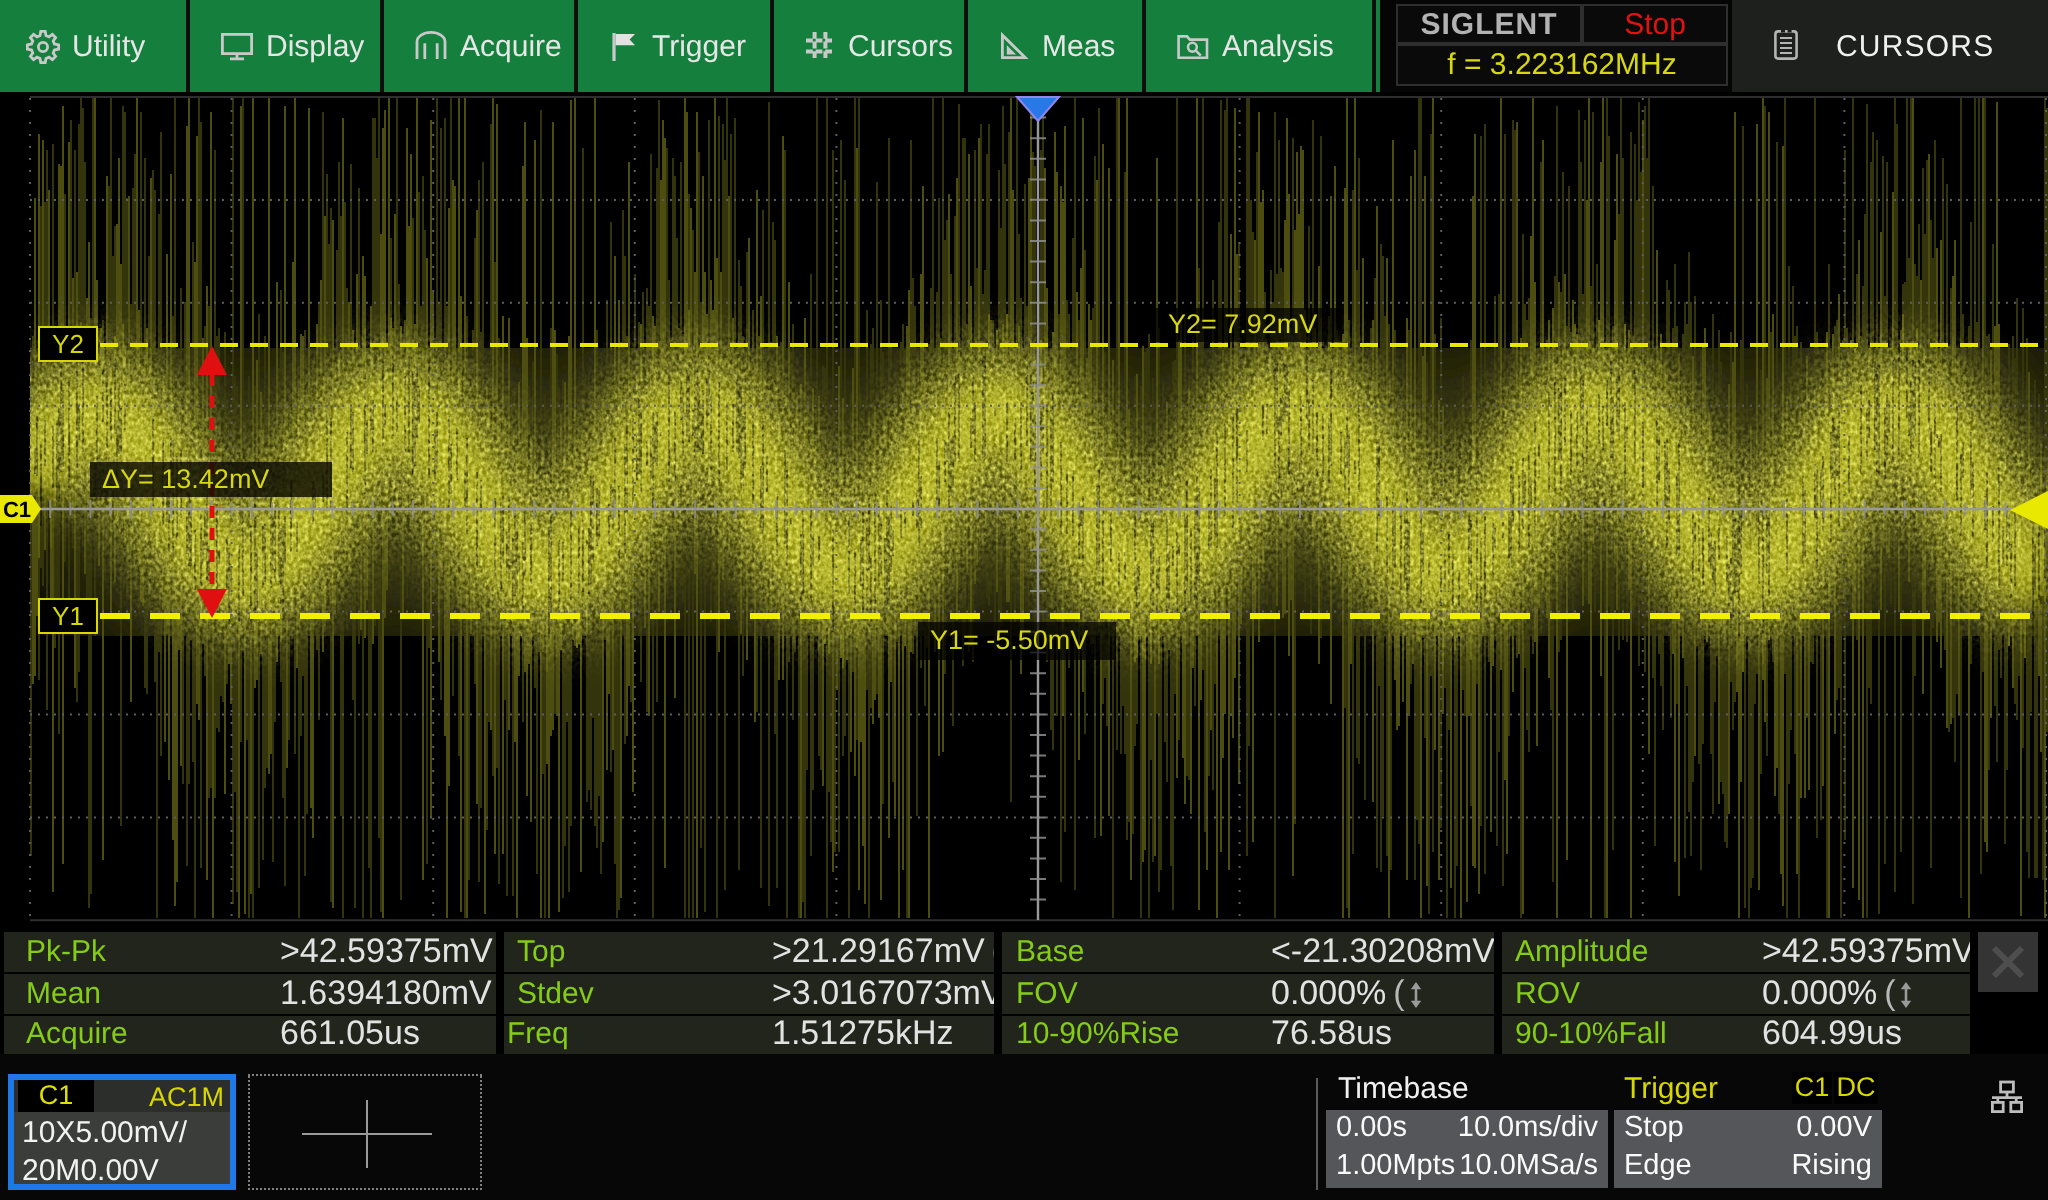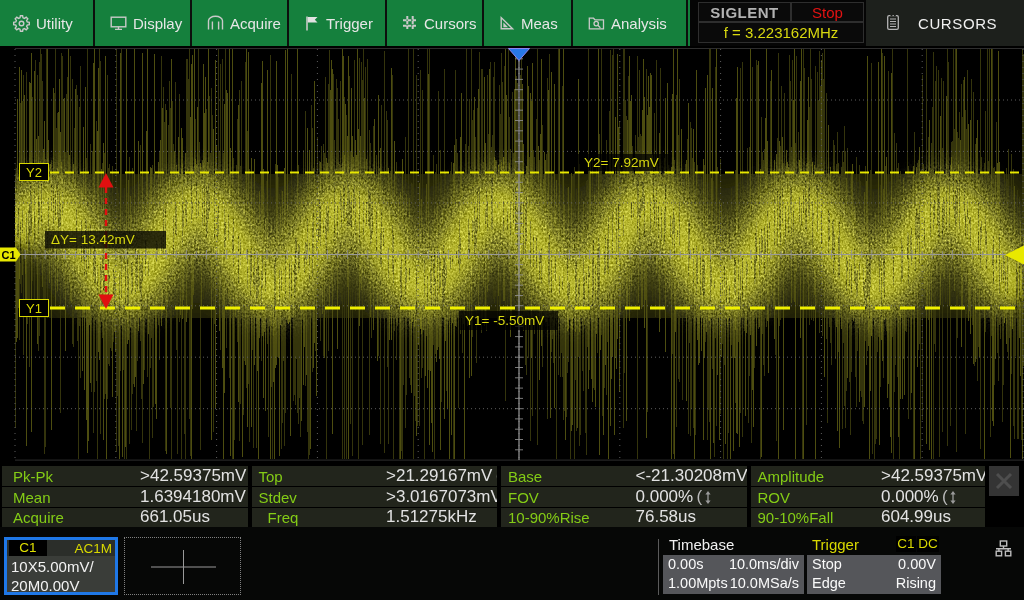--- a/index.html
+++ b/index.html
@@ -246,21 +246,21 @@
             </svg></span></span>
       </div>
       <div class="tc" style="left:251.5px;top:21.5px;width:247.5px;height:21px">
         <span class="tl" style="left:7px">Stdev</span>
         <span class="tv" style="left:134.5px">&gt;3.0167073mV<span class="ar"> ( <svg class="uda" width="8" height="13" viewBox="0 0 8 13">
               <path d="M4 2.2V10.8" stroke="#9a9a9a" stroke-width="1.3"></path>
               <path d="M4 0 L6.6 3.6 H1.4 Z M4 13 L6.6 9.4 H1.4 Z" fill="#9a9a9a"></path>
             </svg></span></span>
       </div>
       <div class="tc" style="left:251.5px;top:42.5px;width:247.5px;height:20.5px">
-        <span class="tl" style="left:16px">Freq</span>
+        <span class="tl" style="left:2px">Freq</span>
         <span class="tv" style="left:134.5px">1.51275kHz</span>
       </div>
       <div class="tc" style="left:501px;top:0.5px;width:247.5px;height:21px">
         <span class="tl" style="left:7px">Base</span>
         <span class="tv" style="left:134.5px">&lt;-21.30208mV<span class="ar"> ( <svg class="uda" width="8" height="13" viewBox="0 0 8 13">
               <path d="M4 2.2V10.8" stroke="#9a9a9a" stroke-width="1.3"></path>
               <path d="M4 0 L6.6 3.6 H1.4 Z M4 13 L6.6 9.4 H1.4 Z" fill="#9a9a9a"></path>
             </svg></span></span>
       </div>
       <div class="tc" style="left:501px;top:21.5px;width:247.5px;height:21px">

